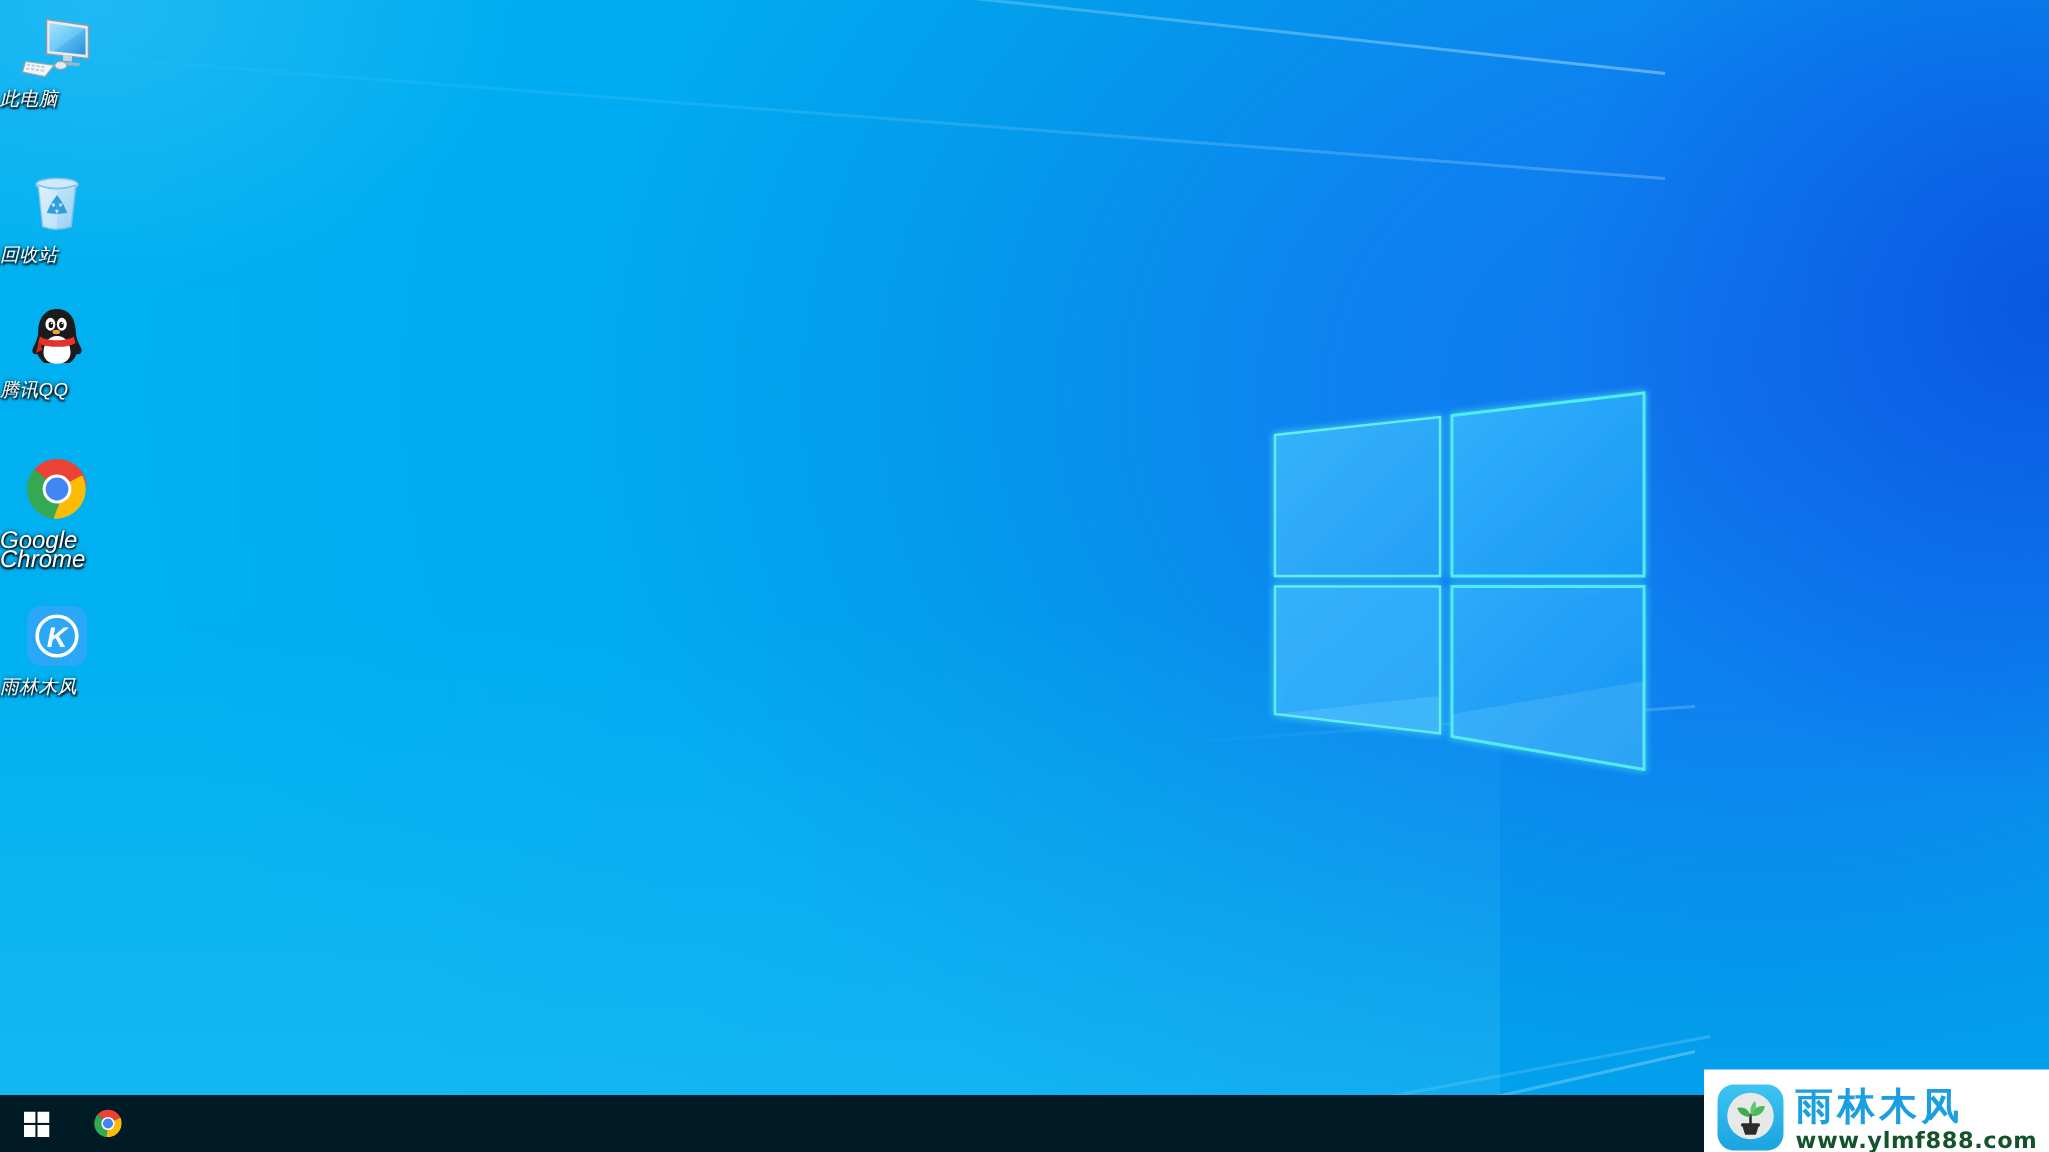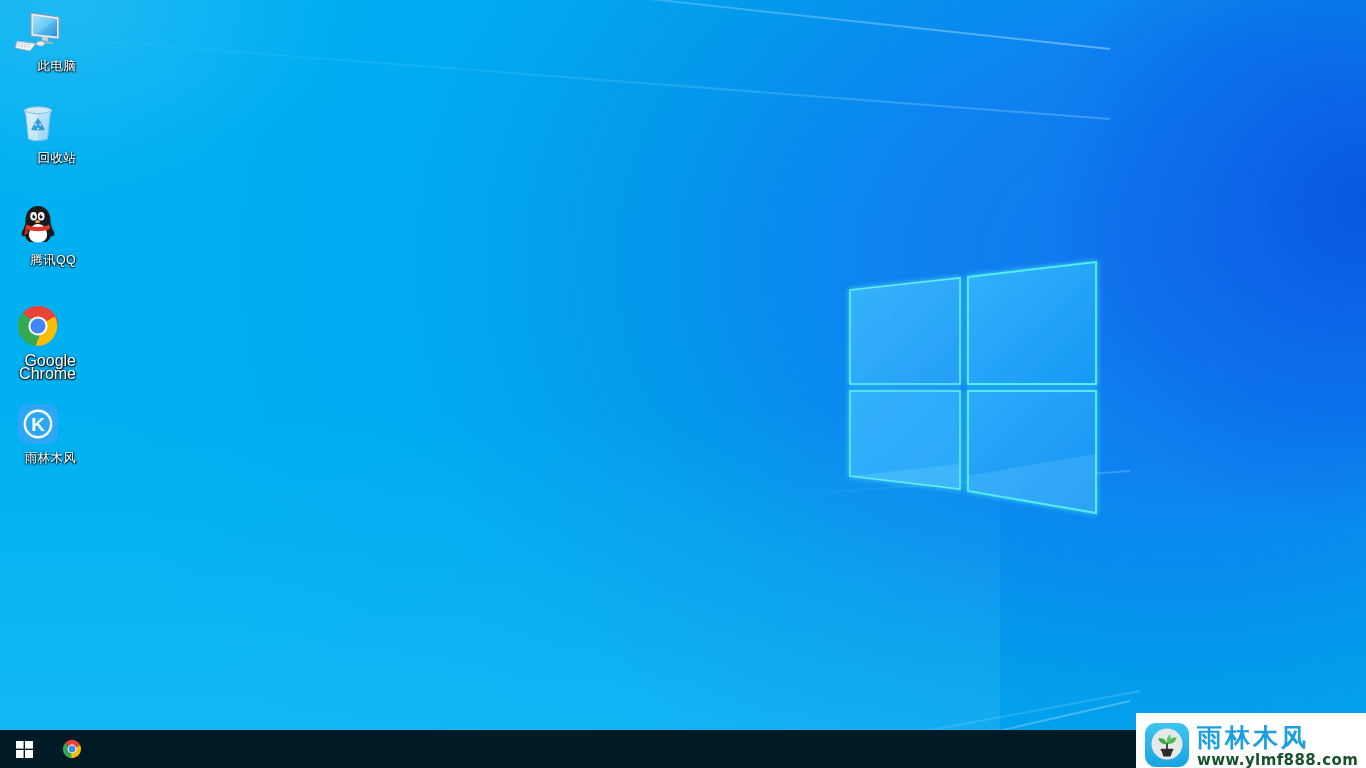--- a/index.html
+++ b/index.html
@@ -65,22 +65,23 @@
   
   .winlogo { position: absolute; left: 840px; top: 248px; width: 270px; height: 290px; }
   .winlogo svg { display:block; }
 
   
   .icons { position: absolute; left: 0; top: 0; width: 86px; }
   .dicon {
     position: absolute;
     left: 0;
     width: 76px;
-    text-align: right;
+    text-align: left;
     user-select: none;
+    font-style: italic;
   }
   .dicon .glyph {
     width: 48px; height: 48px;
     margin: 0 auto 4px auto;
     position: relative;
   }
   .dicon .label {
     display: block;
     color: #ffffff;
     font-size: 16px;
@@ -240,21 +241,21 @@
             <rect x="9.9" y="37.8" width="2.2" height="1.3" transform="rotate(7 9.9 37.8)"></rect>
             <rect x="13.1" y="38.2" width="2.2" height="1.3" transform="rotate(7 13.1 38.2)"></rect>
           </g>
 
           <ellipse cx="26.5" cy="35.6" rx="4" ry="2.6" fill="#e6ebf0" stroke="#9aa5b1" stroke-width=".8"></ellipse>
         </svg>
       </div>
       <span class="label">此电脑</span>
     </div>
 
-    <div class="dicon cn" style="top:100px;">
+    <div class="dicon cn" style="top:112px;">
       <div class="glyph">
         <svg width="48" height="48" viewBox="0 0 48 48">
           <defs>
             <linearGradient id="binG" x1="0" y1="0" x2="1" y2="1">
               <stop offset="0%" stop-color="#d8eefb" stop-opacity=".95"></stop>
               <stop offset="100%" stop-color="#9fd4f2" stop-opacity=".95"></stop>
             </linearGradient>
           </defs>
 
           <ellipse cx="24" cy="11" rx="14" ry="4.2" fill="#cfe9fa" stroke="#7fc0e8" stroke-width="1"></ellipse>

